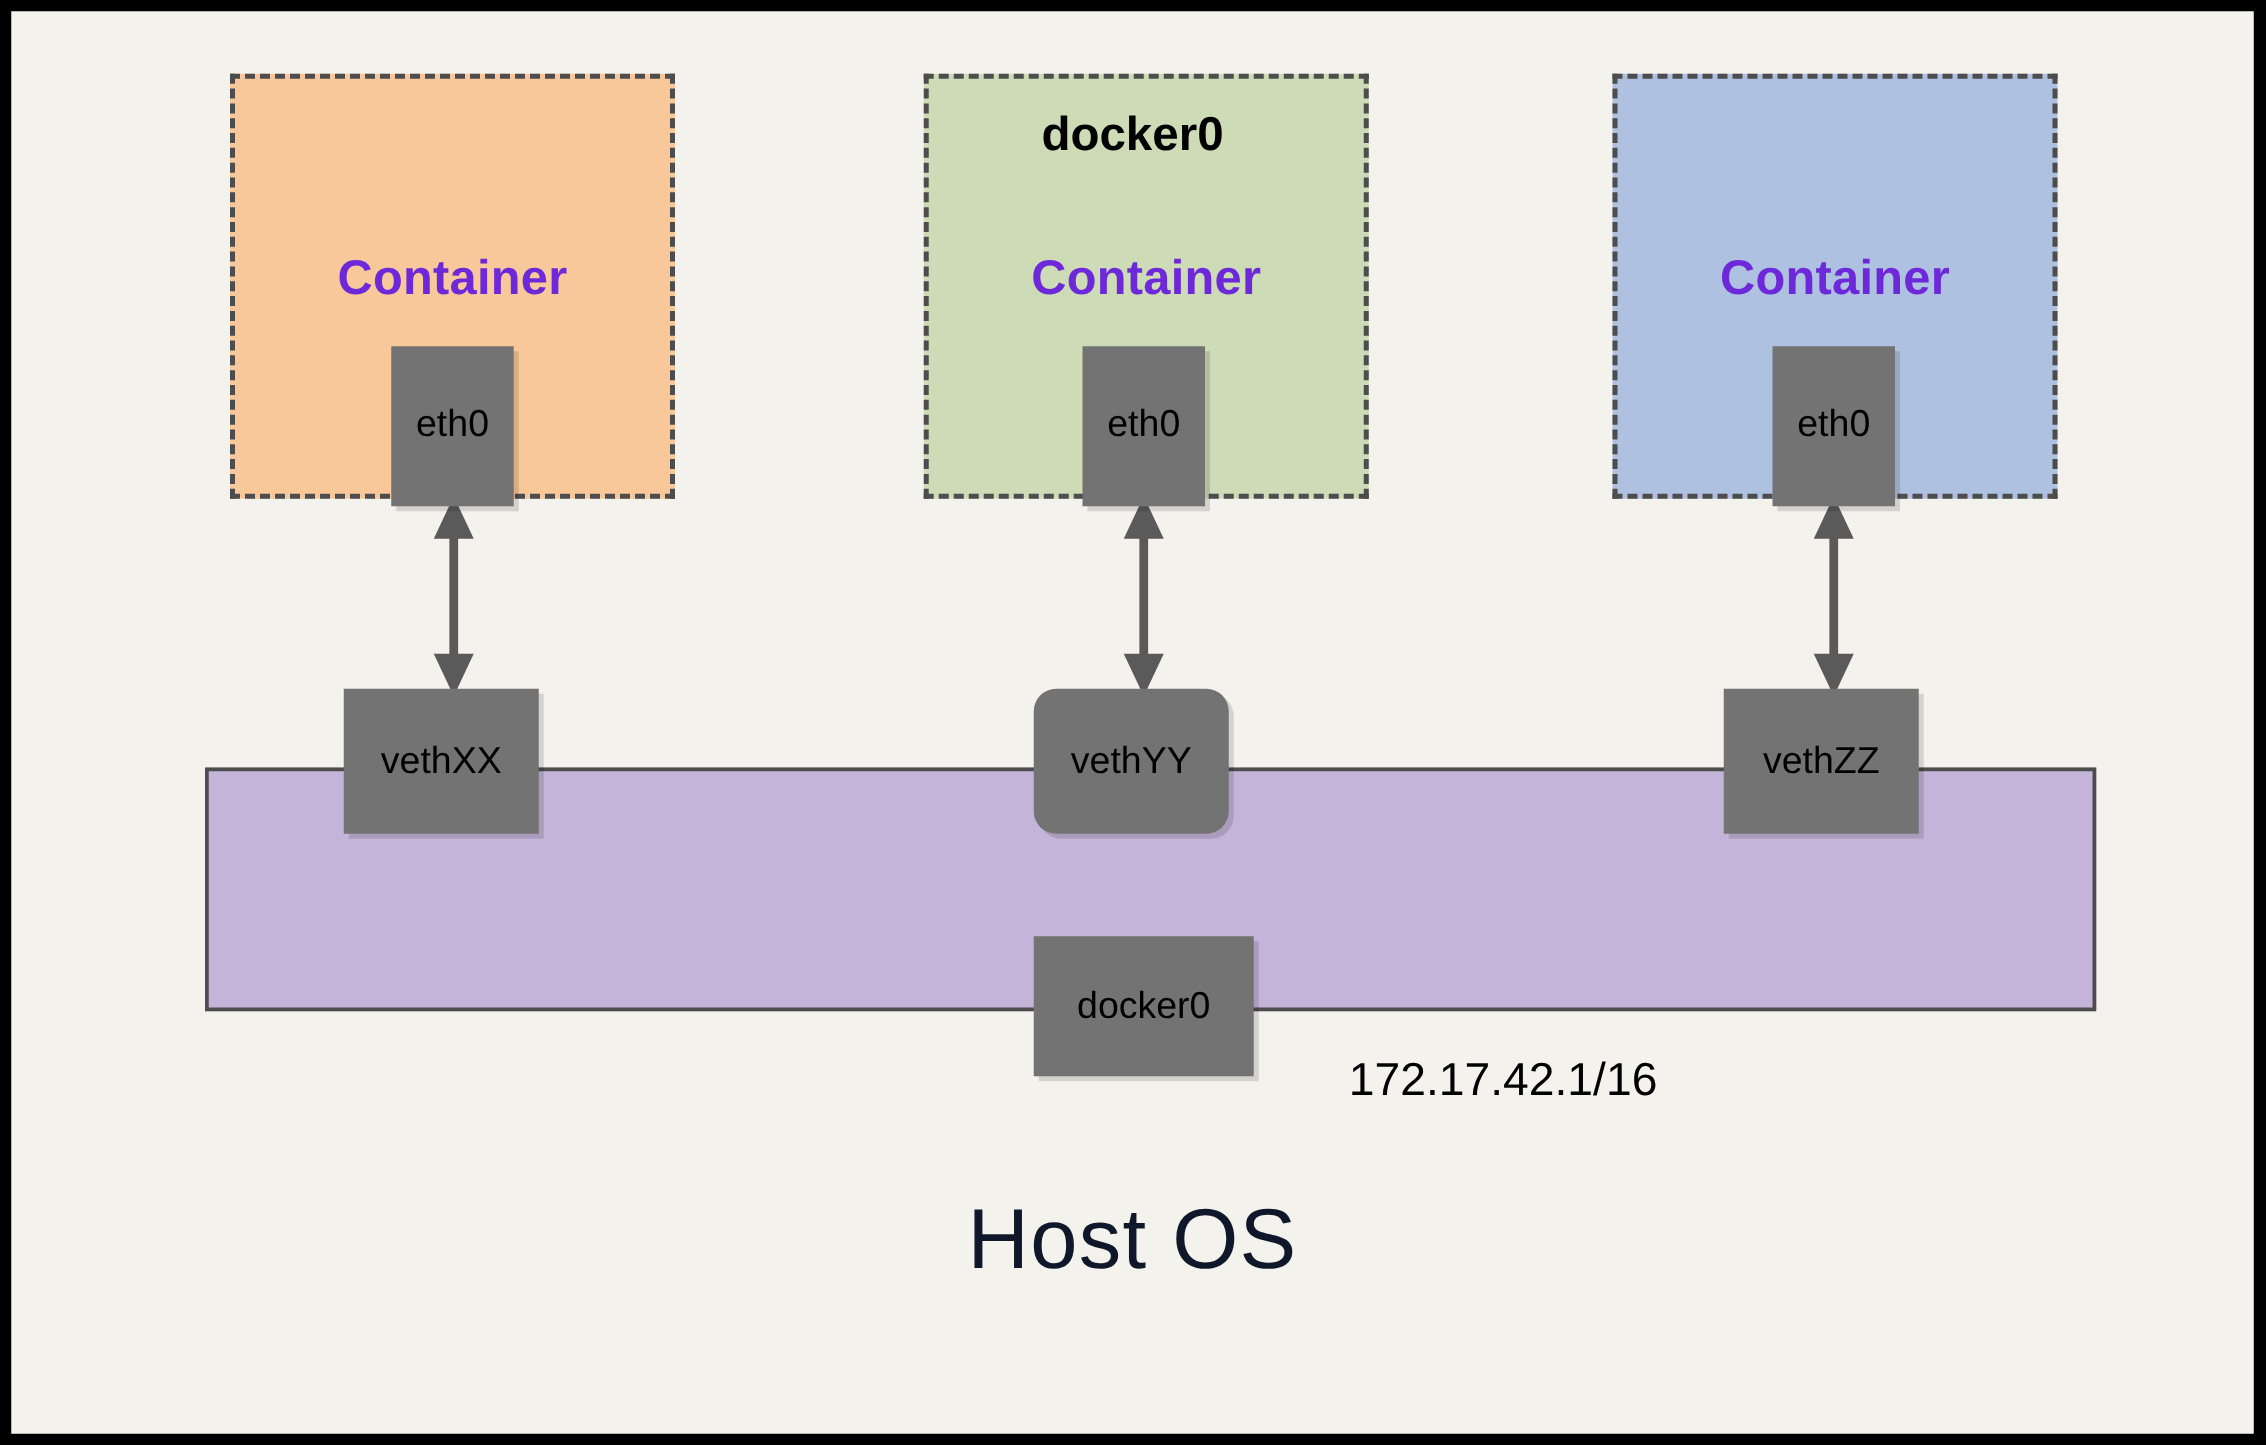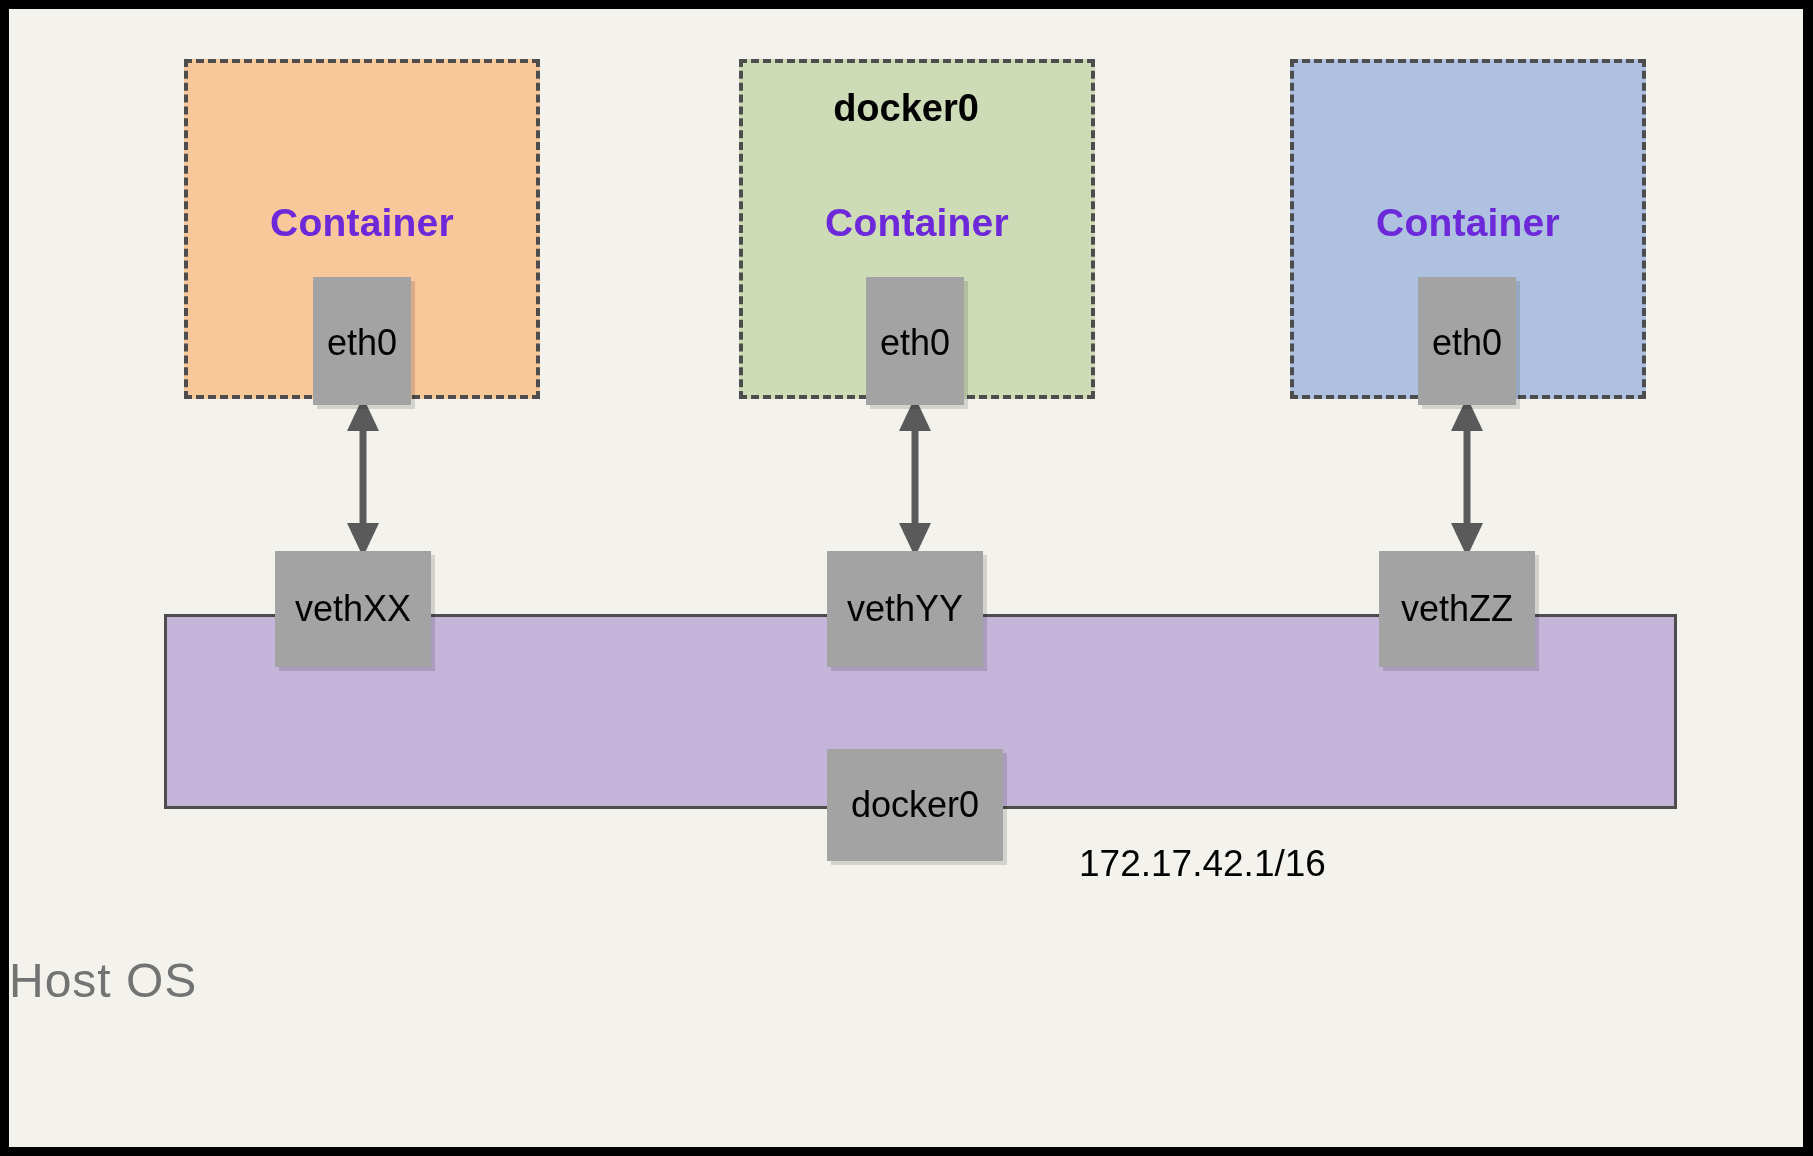--- a/index.html
+++ b/index.html
@@ -56,26 +56,26 @@
   }
 
   #container-1 { left: 175px;  width: 356px; background: #f8c79a; }
   #container-2 { left: 730px;  width: 356px; background: #cddcb7; }
   #container-3 { left: 1281px; width: 356px; background: #aec1e0; }
 
   
   .iface-chip {
     position: absolute;
     box-sizing: border-box;
-    background: #a3a3a3;
+    background: #737373;
     box-shadow: 4px 4px 0 0 rgba(0,0,0,0.13);
     display: flex;
     align-items: center;
     justify-content: center;
-    font-size: 36px;
+    font-size: 30px;
     color: #000000;
     line-height: 1;
     z-index: 6;
   }
 
   .eth-chip {
     width: 98px;
     height: 128px;
     top: 268px;
     padding-top: 48px;
@@ -84,21 +84,21 @@
   #eth-chip-1 { left: 304px; }
   #eth-chip-2 { left: 857px; }
   #eth-chip-3 { left: 1409px; }
 
   .veth-chip {
     width: 156px;
     height: 116px;
     top: 542px;
   }
   #veth-chip-1 { left: 266px; }
-  #veth-chip-2 { left: 818px; }
+  #veth-chip-2 { left: 818px; border-radius: 18px; }
   #veth-chip-3 { left: 1370px; }
 
   
   .link-arrow {
     position: absolute;
     top: 388px;
     width: 40px;
     height: 160px;
     z-index: 3;
   }
@@ -150,23 +150,23 @@
     white-space: nowrap;
     z-index: 5;
   }
 
   
   #host-os-label {
     position: absolute;
     left: 0;
     right: 0;
     top: 948px;
-    text-align: left;
-    font-size: 48px;
-    color: #737373;
+    text-align: center;
+    font-size: 68px;
+    color: #0f172a;
     line-height: 1;
     letter-spacing: 1px;
   }
 </style>
 </head>
 <body>
 
 <div id="diagram-frame">
   <div id="host-canvas">
 

